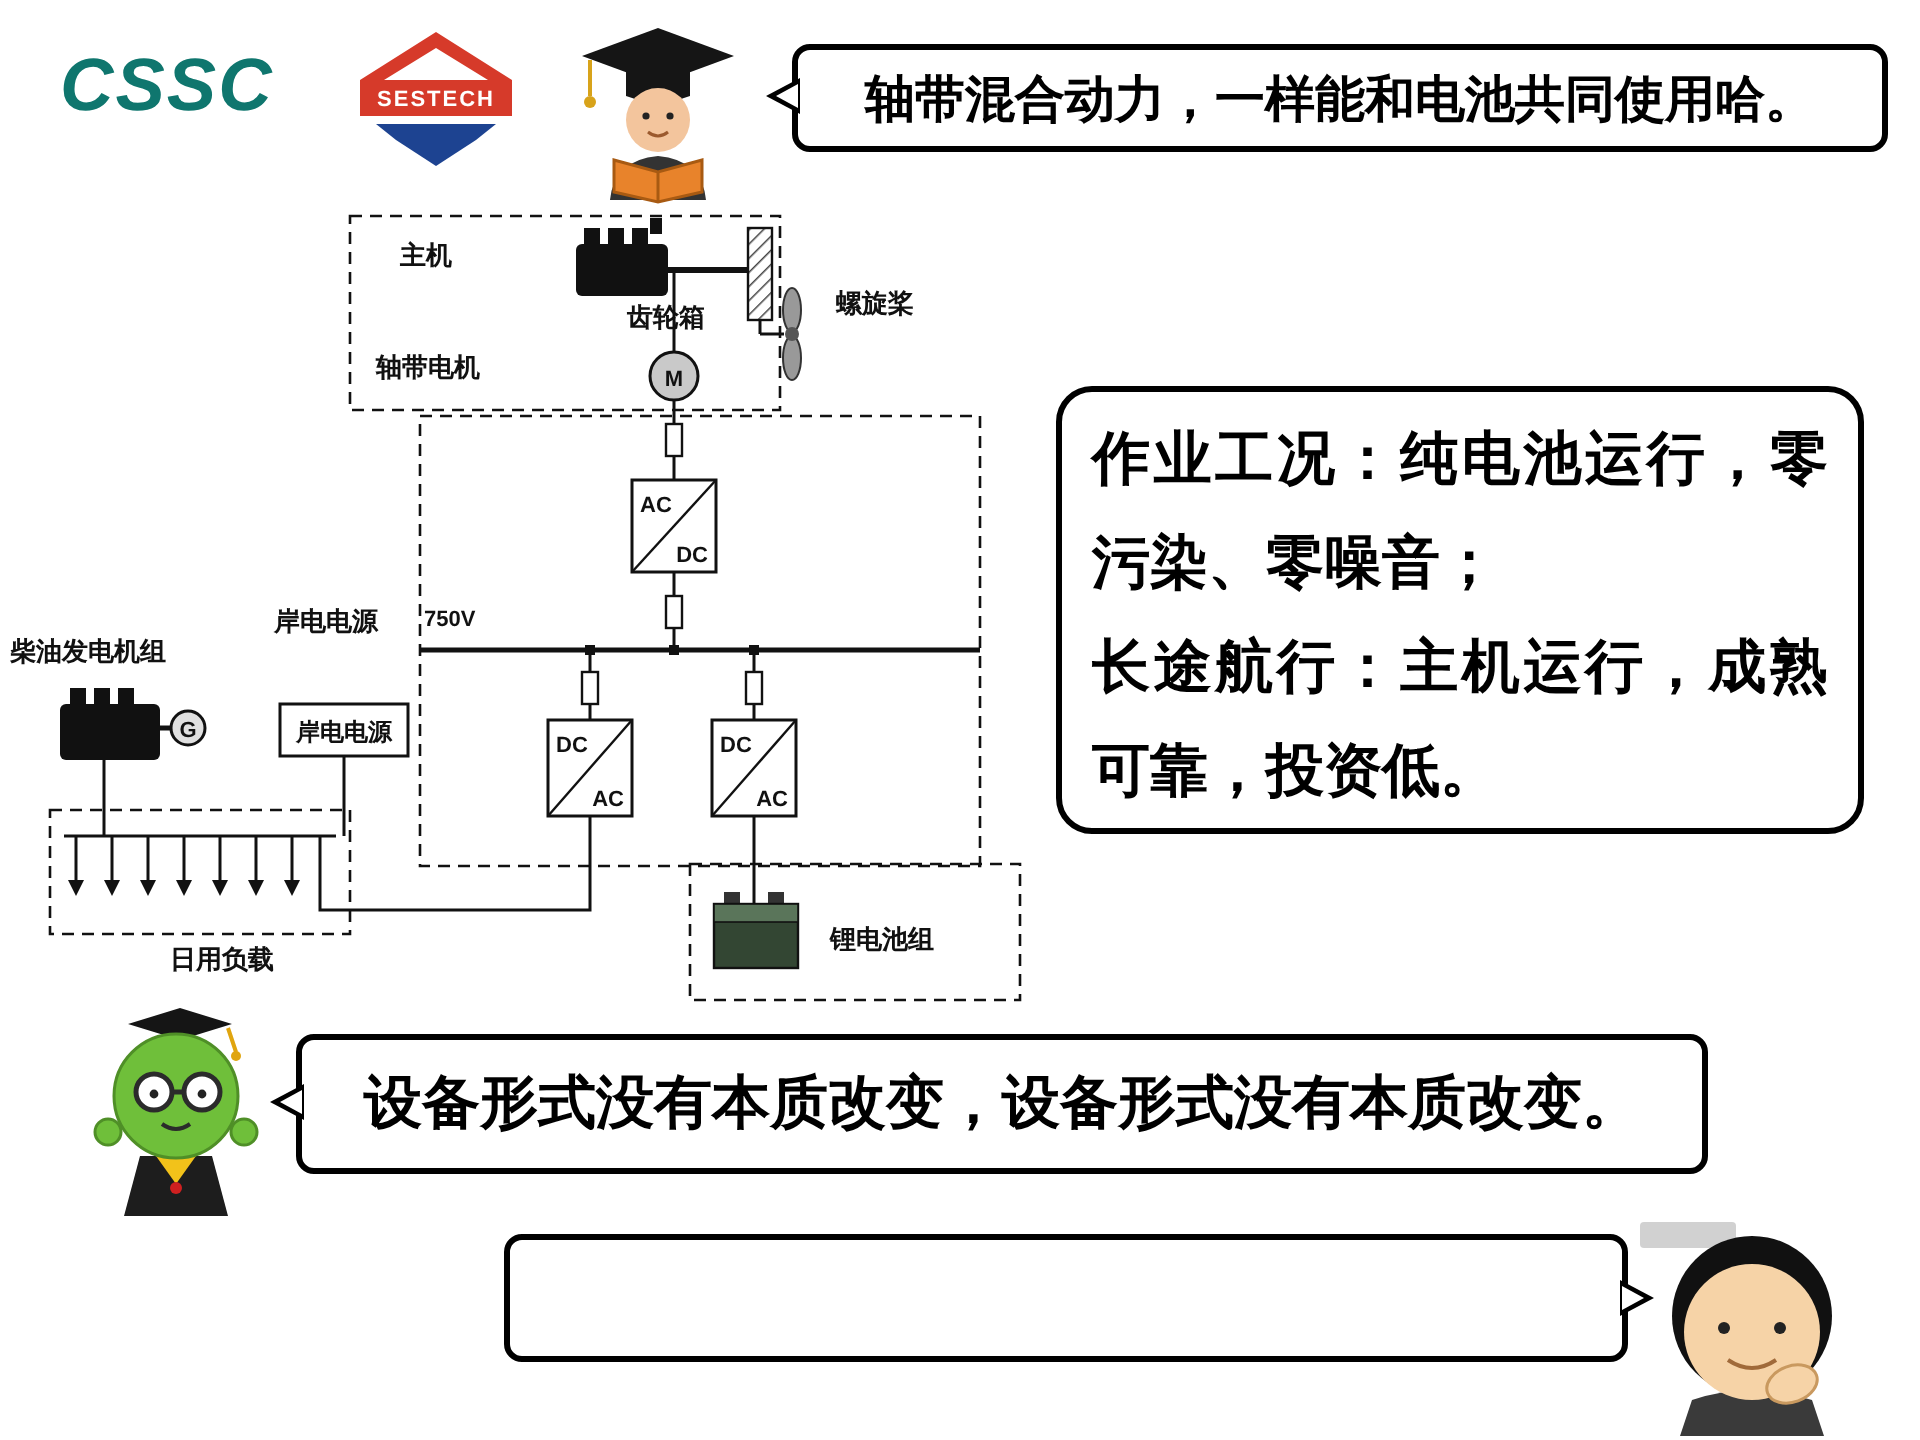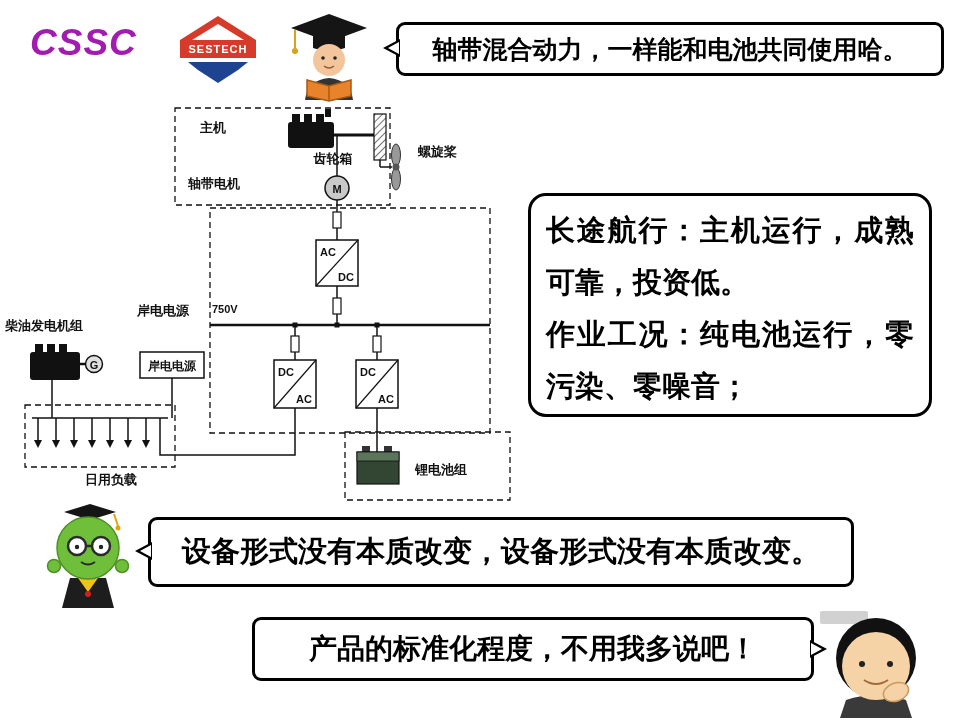--- a/index.html
+++ b/index.html
@@ -4,21 +4,21 @@
 <style>
   html,body { margin:0; padding:0; background:#fff; }
   .slide {
     position:relative; width:960px; height:720px; background:#ffffff;
     overflow:hidden; font-family:"Liberation Sans", sans-serif; color:#000;
   }
   
   .cssc {
     position:absolute; left:30px; top:22px;
     font-size:37px; font-weight:900; font-style:italic;
-    color:#a21caf; letter-spacing:1px;
+    color:#0f766e; letter-spacing:1px;
   }
   .sestech { position:absolute; left:172px; top:12px; }
   .scholar { position:absolute; left:283px; top:4px; }
   .mascot  { position:absolute; left:34px;  top:500px; }
   .meme    { position:absolute; left:812px; top:602px; }
   .watermark {
     position:absolute; left:820px; top:611px; width:48px; height:13px;
     background:#9a9a9a; opacity:.45; border-radius:2px;
   }
   
@@ -220,22 +220,22 @@
         <polygon points="106,340 114,340 110,348" fill="#111"></polygon>
       <line class="wire" x1="128" y1="318" x2="128" y2="340"></line>
         <polygon points="124,340 132,340 128,348" fill="#111"></polygon>
       <line class="wire" x1="146" y1="318" x2="146" y2="340"></line>
         <polygon points="142,340 150,340 146,348" fill="#111"></polygon>
     </g>
     <text class="lbl" x="85" y="384">日用负载</text>
   </svg>
 
   <div class="info-box">
+    <p>作业工况：纯电池运行，零污染、零噪音；</p>
     <p>长途航行：主机运行，成熟可靠，投资低。</p>
-    <p>作业工况：纯电池运行，零污染、零噪音；</p>
   </div>
 
   <svg class="mascot" width="108" height="112" viewBox="0 0 108 112">
     <g>
       <polygon points="30,12 56,4 82,12 56,20" fill="#151515"></polygon>
       <line x1="80" y1="14" x2="84" y2="26" stroke="#e0a50f" stroke-width="2"></line>
       <circle cx="84" cy="28" r="2.5" fill="#e0a50f"></circle>
     </g>
     <path d="M36,78 L72,78 L80,108 L28,108 Z" fill="#1d1d1d"></path>
     <polygon points="44,78 54,92 64,78" fill="#f2c21a"></polygon>
@@ -253,21 +253,20 @@
     <circle cx="88" cy="66" r="6.5" fill="#6fbf3a" stroke="#4f8f27" stroke-width="1.5"></circle>
   </svg>
 
   <div class="bubble bubble-middle">
     <div class="tail-l"></div>
     <span>设备形式没有本质改变，设备形式没有本质改变。</span>
   </div>
 
   <div class="bubble bubble-bottom">
     <div class="tail-r"></div>
-    <span>产品的标准化程度，不用我多说吧！</span>
   </div>
 
   <div class="watermark"></div>
 
   <svg class="meme" width="128" height="116" viewBox="0 0 128 116">
     <path d="M34,98 Q64,88 94,98 L100,116 L28,116 Z" fill="#3a3a3a"></path>
     <circle cx="64" cy="56" r="40" fill="#111"></circle>
     <circle cx="64" cy="64" r="34" fill="#f6d3a7"></circle>
     <circle cx="50" cy="62" r="3" fill="#222"></circle>
     <circle cx="78" cy="62" r="3" fill="#222"></circle>

